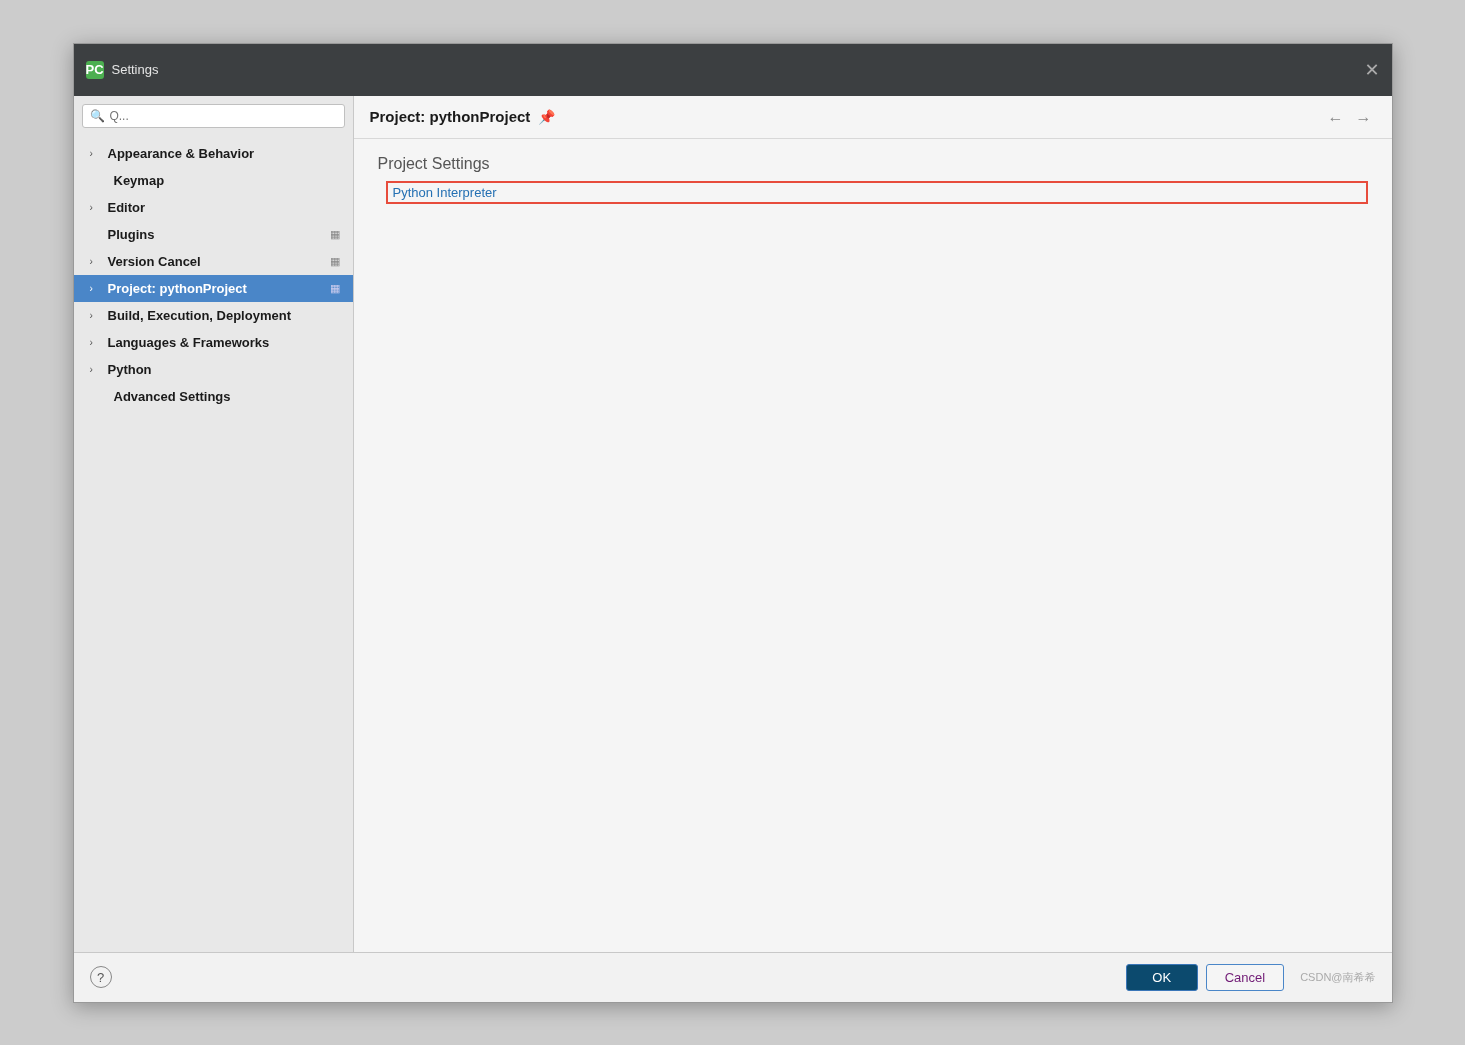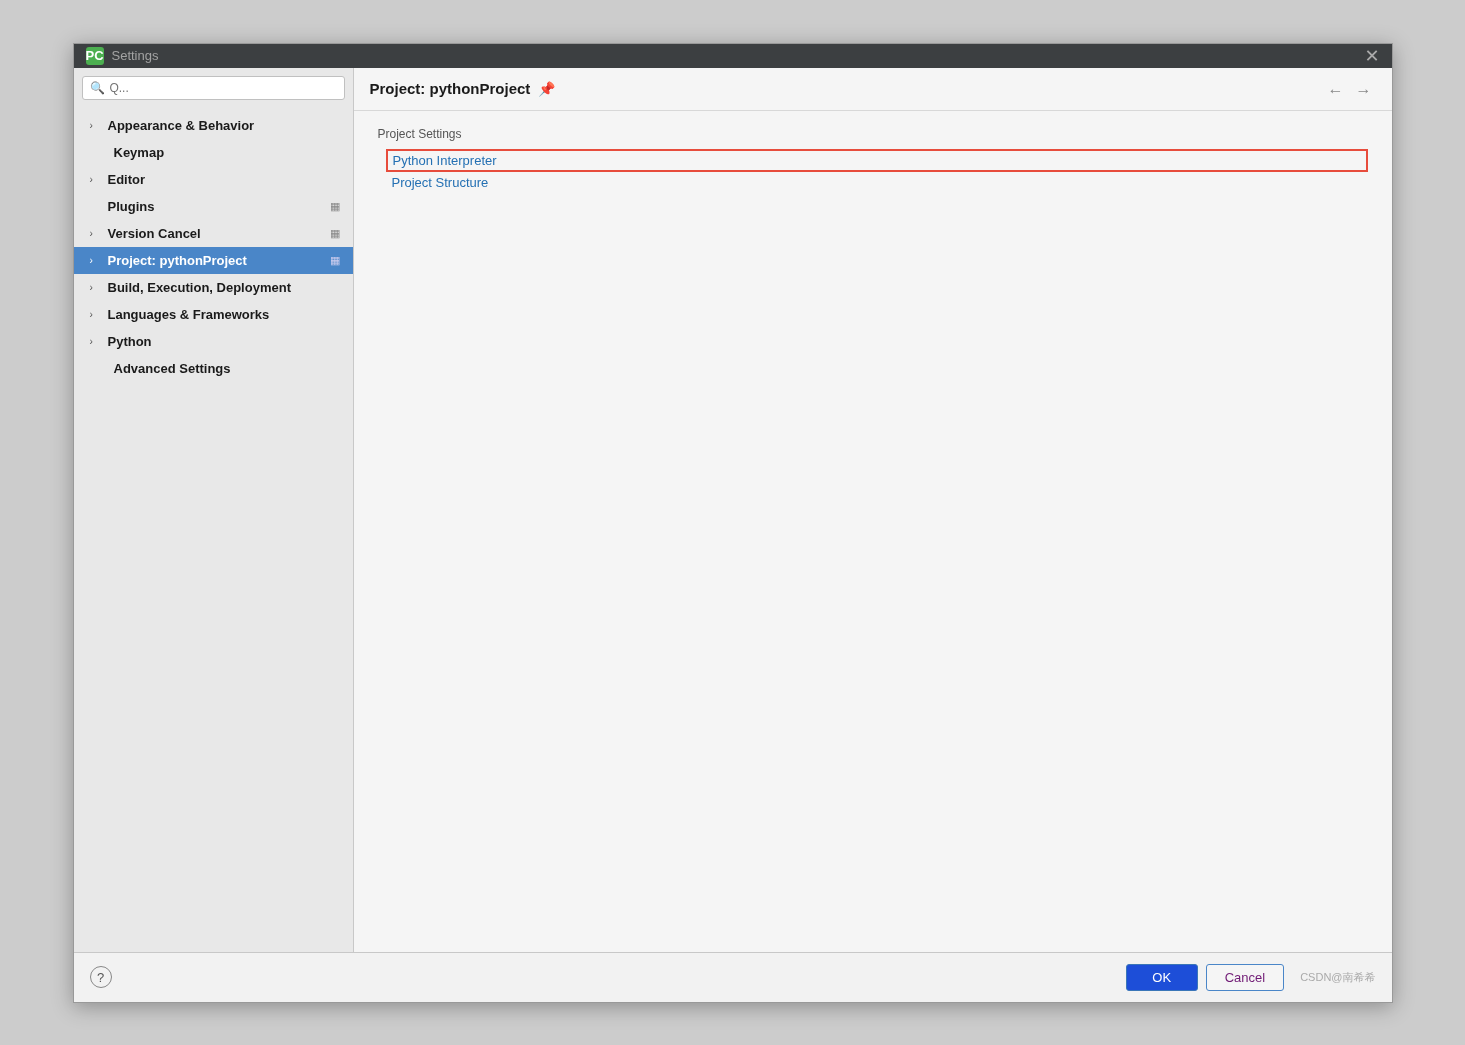--- a/index.html
+++ b/index.html
@@ -26,21 +26,21 @@
       background: #f2f2f2;
       border: 1px solid #999;
       box-shadow: 0 4px 20px rgba(0,0,0,0.3);
       display: flex;
       flex-direction: column;
     }
 
     .title-bar {
       background: #3c3f41;
       color: #bbb;
-      height: 24px;
+      height: 52px;
       display: flex;
       align-items: center;
       padding: 0 12px;
       justify-content: space-between;
       flex-shrink: 0;
     }
 
     .title-bar-left {
       display: flex;
       align-items: center;
@@ -54,21 +54,21 @@
       border-radius: 3px;
       display: flex;
       align-items: center;
       justify-content: center;
       color: white;
       font-weight: bold;
       font-size: 10px;
     }
 
     .title-bar-title {
-      color: #a3a3a3;
+      color: #e5e5e5;
       font-size: 13px;
     }
 
     .close-btn {
       color: #aaa;
       font-size: 18px;
       cursor: pointer;
       line-height: 1;
     }
 
@@ -208,21 +208,21 @@
       cursor: pointer;
       padding: 2px 4px;
     }
 
     .main-content {
       flex: 1;
       padding: 16px 24px;
     }
 
     .section-label {
-      font-size: 12px;
+      font-size: 16px;
       color: #555;
       margin-bottom: 8px;
     }
 
     .settings-links {
       display: flex;
       flex-direction: column;
       padding-left: 8px;
     }
 
@@ -275,21 +275,21 @@
       border: 1px solid #4a86c8;
       background: #f5f5f5;
       color: #701a75;
       cursor: pointer;
       border-radius: 3px;
       font-size: 13px;
       min-width: 72px;
     }
 
     .action-btn.ok {
-      background: #1d4ed8;
+      background: #0c4a6e;
       color: white;
       border-color: #3a76b8;
     }
 
     .watermark {
       font-size: 11px;
       color: #aaa;
       margin-left: 8px;
       text-align: right;
     }
@@ -384,21 +384,20 @@
         <div class="nav-arrows">
           <span class="nav-arrow">←</span>
           <span class="nav-arrow">→</span>
         </div>
       </div>
 
       <div class="main-content">
         <div class="section-label">Project Settings</div>
         <div class="settings-links">
           <a class="settings-link highlighted">Python Interpreter</a>
-          <a class="settings-link">Project Structure</a>
         </div>
       </div>
     </div>
   </div>
 
   <div class="bottom-bar">
     <div class="bottom-left">
       <button class="help-btn">?</button>
     </div>
     <button class="action-btn ok">OK</button>

